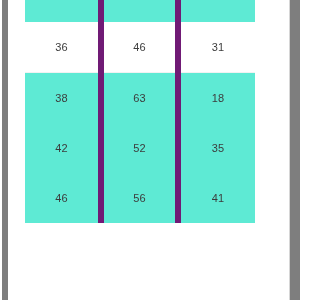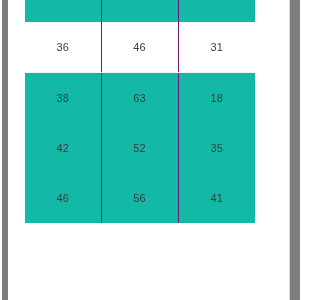--- a/index.html
+++ b/index.html
@@ -64,28 +64,28 @@
   table.data-grid col.c1 { width: 76px; }
   table.data-grid col.c2 { width: 77px; }
   table.data-grid col.c3 { width: 77px; }
 
   table.data-grid td {
     height: 50px;
     text-align: center;
     vertical-align: middle;
     font-size: 11px;
     color: #3c3c3c;
-    border-right: 1px solid #701a75;
+    border-right: 6px solid #701a75;
     padding: 0;
     letter-spacing: 0.2px;
   }
   table.data-grid td:last-child { border-right: none; }
 
   table.data-grid tr.row-odd  td { background: #ffffff; }
-  table.data-grid tr.row-even td { background: #14b8a6; }
+  table.data-grid tr.row-even td { background: #5eead4; }
 
   table.data-grid tr.row-odd td { border-bottom: 1px solid #f2f2f2; }
 </style>
 </head>
 <body>
 
 <div id="viewport">
 
   <div class="rail-left-edge"></div>
   <div class="rail rail-left"></div>

